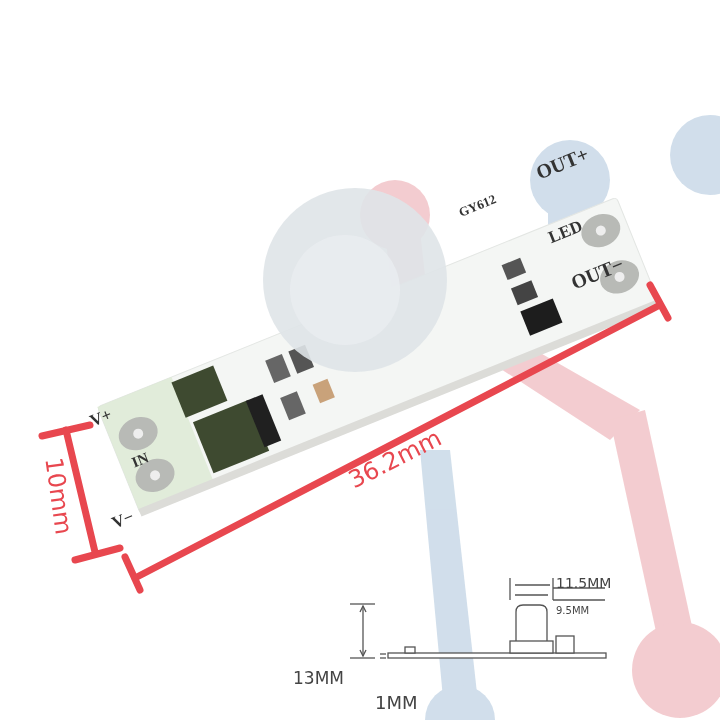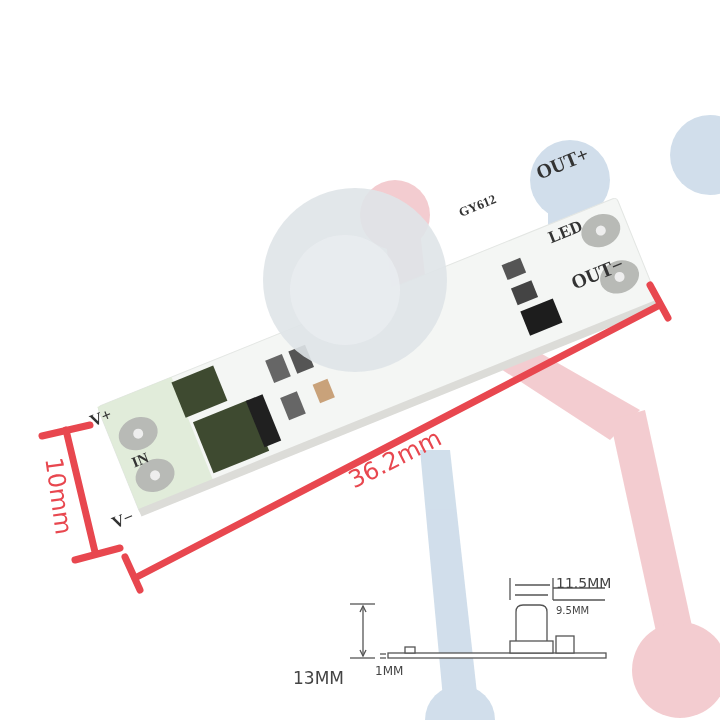--- a/index.html
+++ b/index.html
@@ -100,15 +100,15 @@
     <line x1="380" y1="658" x2="386" y2="658"></line>
     <line x1="510" y1="578" x2="510" y2="600"></line>
     <line x1="553" y1="578" x2="553" y2="600"></line>
     <line x1="515" y1="585" x2="550" y2="585"></line>
     <line x1="515" y1="595" x2="548" y2="595"></line>
     <line x1="553" y1="588" x2="605" y2="588"></line>
     <line x1="553" y1="600" x2="605" y2="600"></line>
   </g>
 </svg>
 <div class="lbl dim-grey" style="left:293px;top:622px;font-size:17px;margin-top:46px;">13MM</div>
-<div class="lbl dim-grey" style="left:375px;top:664px;font-size:12px;">1MM</div>
+<div class="lbl dim-grey" style="left:375px;top:692px;font-size:18px;">1MM</div>
 <div class="lbl dim-grey" style="left:556px;top:575px;font-size:14px;text-align:center;">11.5MM</div>
 <div class="lbl dim-grey" style="left:556px;top:605px;font-size:10px;">9.5MM</div>
 
 </body></html>

